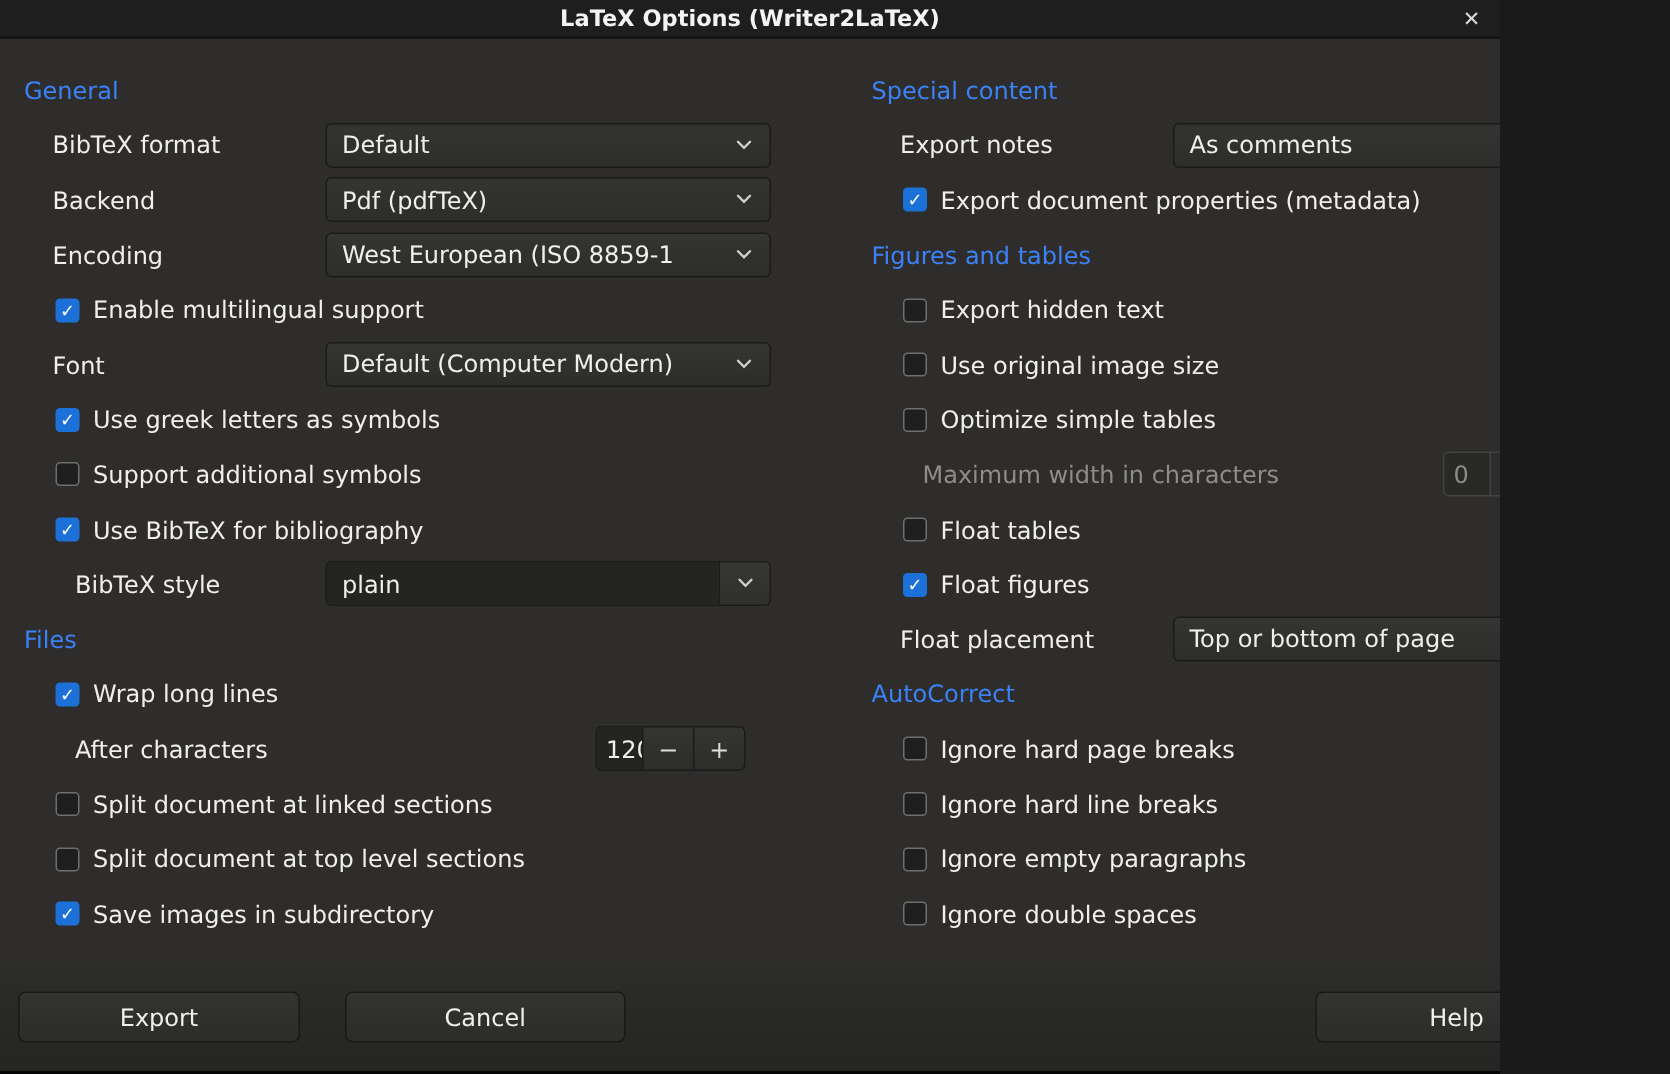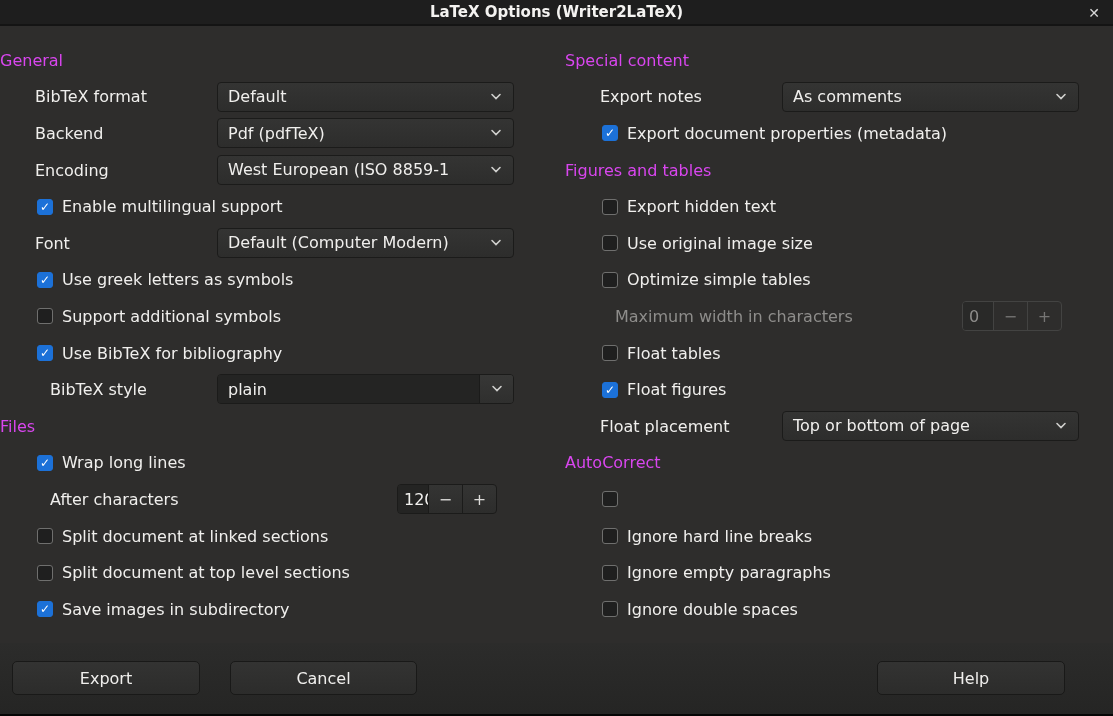--- a/index.html
+++ b/index.html
@@ -1,18 +1,18 @@
 <!DOCTYPE html>
 <html><head>
 <meta charset="utf-8">
 <style>
   * { margin:0; padding:0; box-sizing:border-box; }
   html,body { background:#1a1a1a; }
   .window{
-    position:relative; width:1113px; height:716px;
+    position:relative; width:1000px; height:716px;
     background:#2e2d2c; overflow:hidden;
     font-family:"DejaVu Sans", sans-serif;
     color:#f0efed; font-size:16px;
     border-bottom:2px solid #050505;
   }
   
   .titlebar{
     position:absolute; top:0; left:0; right:0; height:26px;
     background:#1e1e1e; border-bottom:2px solid #141414;
     display:flex; align-items:center; justify-content:center;
@@ -22,21 +22,21 @@
     position:absolute; right:8px; top:0; height:26px; width:22px;
     display:flex; align-items:center; justify-content:center;
     color:#d8d8d8; font-size:14px; cursor:default; background:none; border:none;
     font-family:"DejaVu Sans", sans-serif;
   }
   
   .col{ position:absolute; top:26px; padding-top:16px; }
   .col-left{ left:0; width:556px; }
   .col-right{ left:565px; width:548px; }
   .row{ position:relative; height:36.6px; display:flex; align-items:center; }
-  .sec-header{ padding-left:0; color:#d946ef; }
+  .sec-header{ padding-left:16px; color:#3b82f6; }
   .lbl{ position:absolute; left:35px; white-space:nowrap; }
   .sublbl{ position:absolute; left:50px; white-space:nowrap; }
   .lbl.disabled, .sublbl.disabled{ color:#8e8d8b; }
   
   .checkrow{ padding-left:37px; gap:9px; }
   .checkbox{
     width:16px; height:16px; flex:0 0 16px; border-radius:3px;
     background:#1f1f1f; border:1px solid #6f6f6e;
     display:flex; align-items:center; justify-content:center;
   }
@@ -312,20 +312,21 @@
           </span>
       </div>
     </div>
 
     <div class="row">
       <span class="sec-header">AutoCorrect</span>
     </div>
 
     <div class="row checkrow">
       <span class="checkbox"></span>
+      <span class="cb-label">Ignore hard page breaks</span>
     </div>
 
     <div class="row checkrow">
       <span class="checkbox"></span>
       <span class="cb-label">Ignore hard line breaks</span>
     </div>
 
     <div class="row checkrow">
       <span class="checkbox"></span>
       <span class="cb-label">Ignore empty paragraphs</span>

